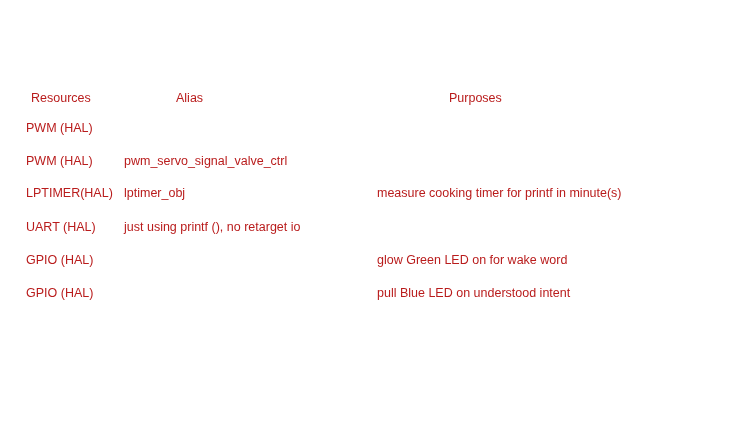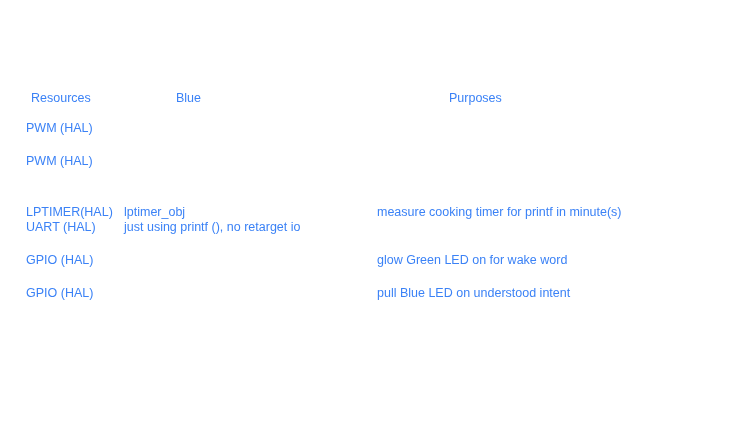--- a/index.html
+++ b/index.html
@@ -8,42 +8,42 @@
     background: #ffffff;
   }
   .canvas {
     position: relative;
     width: 660px;
     height: 422px;
     background: #ffffff;
     overflow: hidden;
     font-family: "Liberation Sans", sans-serif;
     font-size: 12.5px;
-    color: #3b82f6;
+    color: #b91c1c;
     -webkit-font-smoothing: antialiased;
   }
   .hdr {
     position: absolute;
     top: 91px;
     white-space: nowrap;
   }
   .h-resources { left: 31px; }
   .h-alias     { left: 176px; }
   .h-purposes  { left: 449px; }
 
   .row {
     position: absolute;
     left: 0;
     width: 740px;
     height: 16px;
     text-decoration: underline;
   }
   .r0 { top: 121px; }
   .r1 { top: 154px; }
-  .r2 { top: 205px; }
+  .r2 { top: 186px; }
   .r3 { top: 220px; }
   .r4 { top: 253px; }
   .r5 { top: 286px; }
 
   .cell {
     position: absolute;
     white-space: nowrap;
   }
   .cell-resource { left: 26px; }
   .cell-alias    { left: 124px; }
@@ -51,30 +51,31 @@
 </style>
 </head>
 <body>
 
 <div class="canvas">
 
   <div class="table">
 
     <div>
       <span class="hdr h-resources">Resources</span>
-      <span class="hdr h-alias">Blue</span>
+      <span class="hdr h-alias">Alias</span>
       <span class="hdr h-purposes">Purposes</span>
     </div>
 
     <div class="row r0">
       <span class="cell cell-resource">PWM (HAL)</span>
     </div>
 
     <div class="row r1">
       <span class="cell cell-resource">PWM (HAL)</span>
+      <span class="cell cell-alias">pwm_servo_signal_valve_ctrl</span>
     </div>
 
     <div class="row r2">
       <span class="cell cell-resource">LPTIMER(HAL)</span>
       <span class="cell cell-alias">lptimer_obj</span>
       <span class="cell cell-purpose">measure cooking timer for printf in minute(s)</span>
     </div>
 
     <div class="row r3">
       <span class="cell cell-resource">UART (HAL)</span>

